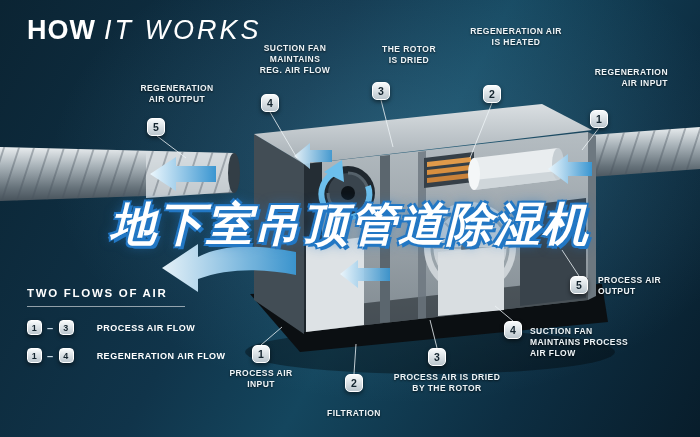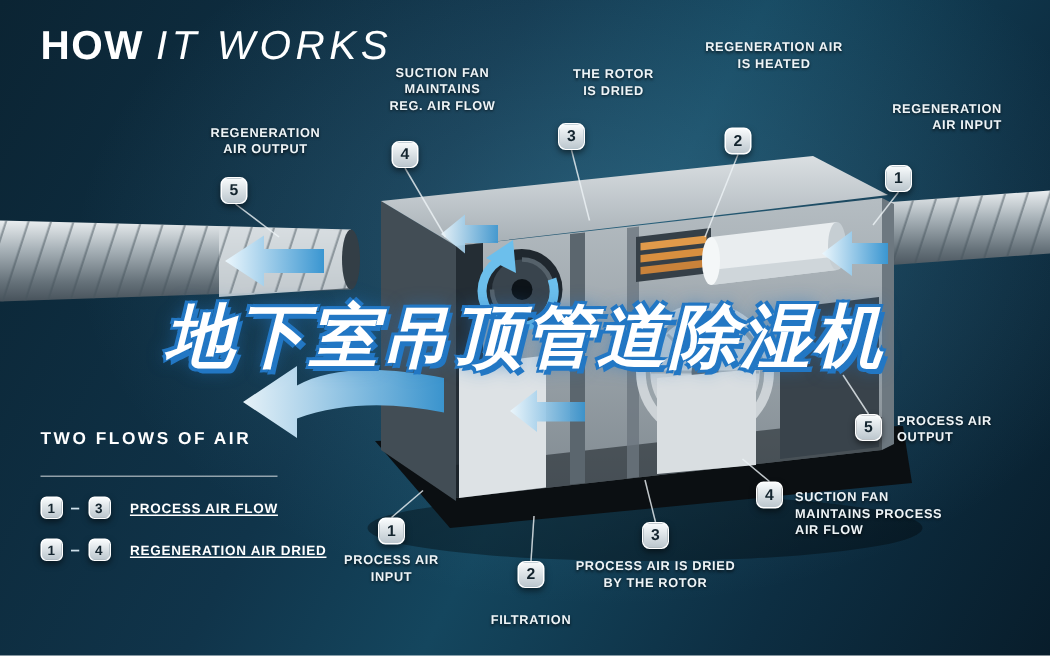--- a/index.html
+++ b/index.html
@@ -35,27 +35,27 @@
     background:linear-gradient(180deg,#f8fbfc,#bcc7ce);
     border:1px solid #ffffff; color:#13242e;
     font-size:10.5px; font-weight:700;
     display:flex; align-items:center; justify-content:center;
     box-shadow:0 2px 4px rgba(0,0,0,.5);
   }
   .badge.sm { position:static; width:15px; height:15px; font-size:9px; border-radius:4px; flex:0 0 auto; }
   .legend { position:absolute; left:27px; top:287px; z-index:4; color:#fff; }
   .legend h2 {
     font-size:11.5px; font-weight:700; letter-spacing:1.7px;
-    padding-bottom:18px; margin-bottom:13px; width:158px;
+    padding-bottom:7px; margin-bottom:13px; width:158px;
     border-bottom:1px solid rgba(255,255,255,.55);
   }
   .legend .row { display:flex; align-items:center; gap:5px; margin-bottom:13px;
     font-size:9px; font-weight:700; letter-spacing:.5px; }
   .legend .dash { color:#cfe0ea; font-size:11px; }
-  .legend .lbl { margin-left:8px;text-decoration:underline; }
+  .legend .lbl { margin-left:18px; }
 </style>
 </head>
 <body>
 
 <svg class="illu" viewBox="0 0 700 437">
   <defs>
     <linearGradient id="ductG" x1="0" y1="0" x2="0" y2="1">
       <stop offset="0" stop-color="#e9edef"></stop>
       <stop offset=".35" stop-color="#a9b3b9"></stop>
       <stop offset=".75" stop-color="#67737b"></stop>
@@ -194,35 +194,35 @@
 
 <div class="badge" style="left:252px;top:345px">1</div>
 <div class="badge" style="left:345px;top:374px">2</div>
 <div class="badge" style="left:428px;top:348px">3</div>
 <div class="badge" style="left:504px;top:321px">4</div>
 <div class="badge" style="left:570px;top:276px">5</div>
 
 <div class="label center" style="left:216px;top:368px;width:90px">PROCESS AIR
 INPUT</div>
 <div class="label center" style="left:309px;top:408px;width:90px">FILTRATION</div>
-<div class="label center" style="left:382px;top:372px;width:110px">PROCESS AIR IS DRIED
+<div class="label center" style="left:392px;top:372px;width:110px">PROCESS AIR IS DRIED
 BY THE ROTOR</div>
 <div class="label" style="left:530px;top:326px;width:110px">SUCTION FAN
 MAINTAINS PROCESS
 AIR FLOW</div>
 <div class="label" style="left:598px;top:275px;width:85px">PROCESS AIR
 OUTPUT</div>
 
 <div class="legend">
   <h2>TWO FLOWS OF AIR</h2>
   <div class="row">
     <span class="badge sm">1</span>
     <span class="dash">–</span>
     <span class="badge sm">3</span>
     <span class="lbl">PROCESS AIR FLOW</span>
   </div>
   <div class="row">
     <span class="badge sm">1</span>
     <span class="dash">–</span>
     <span class="badge sm">4</span>
-    <span class="lbl">REGENERATION AIR DRIED</span>
+    <span class="lbl">REGENERATION AIR FLOW</span>
   </div>
 </div>
 
 </body></html>

